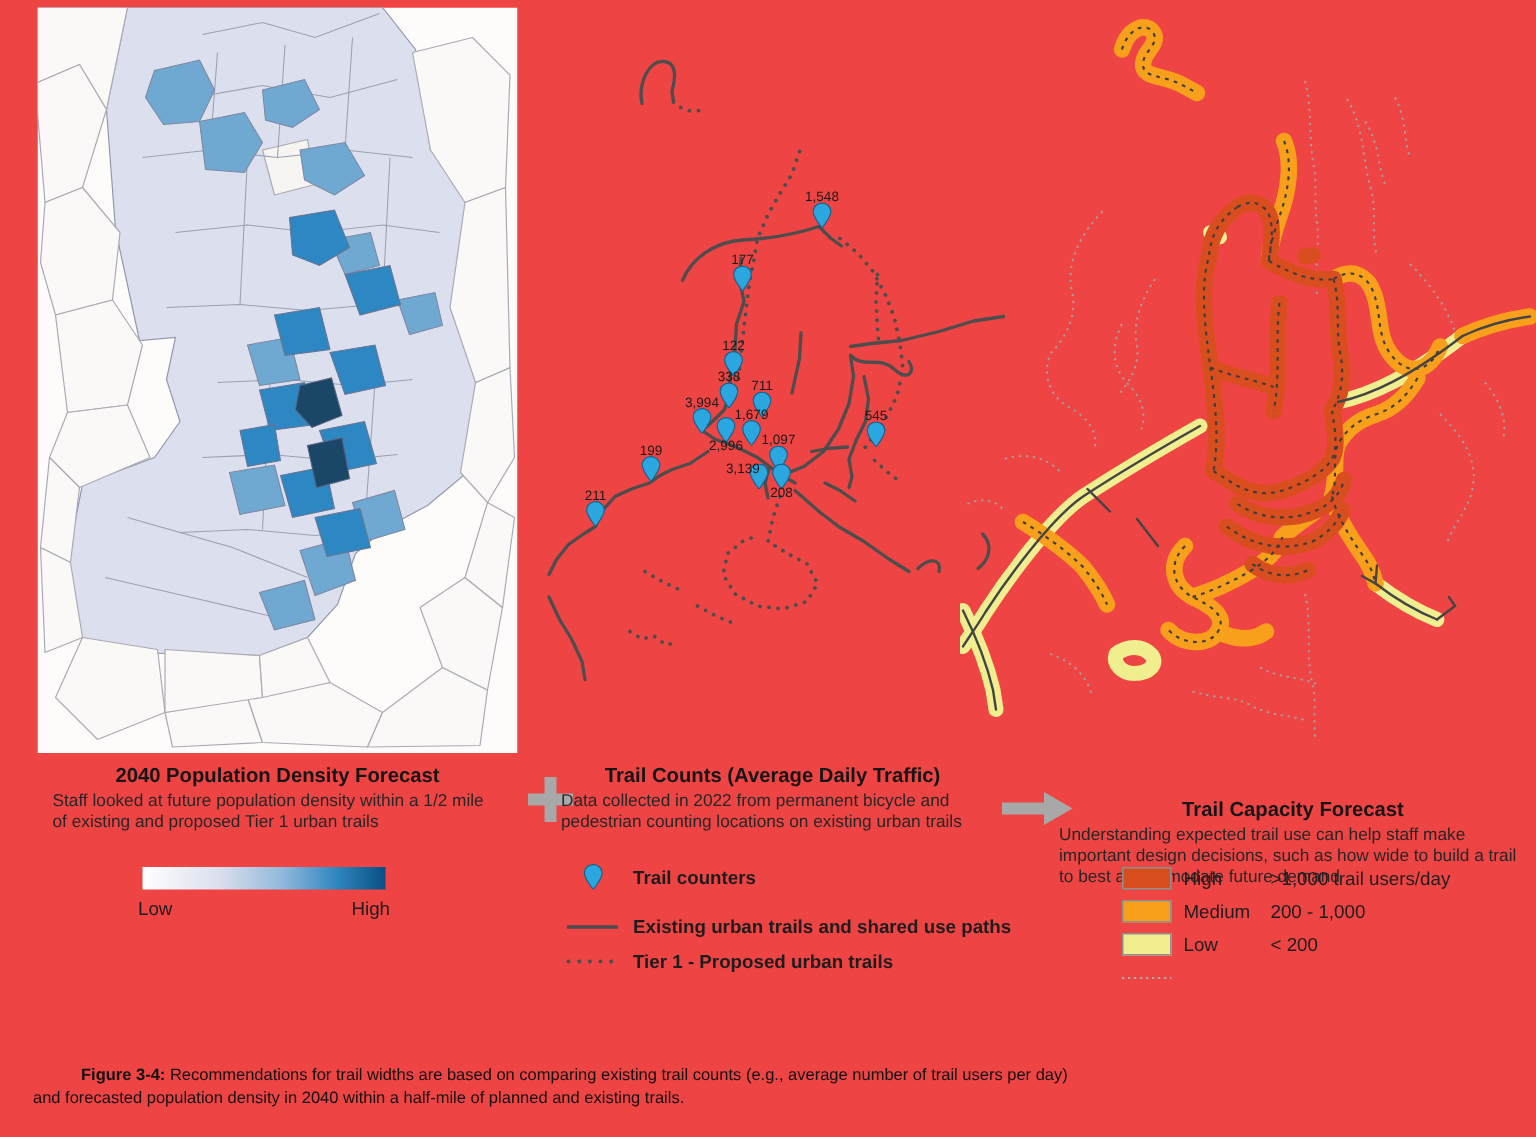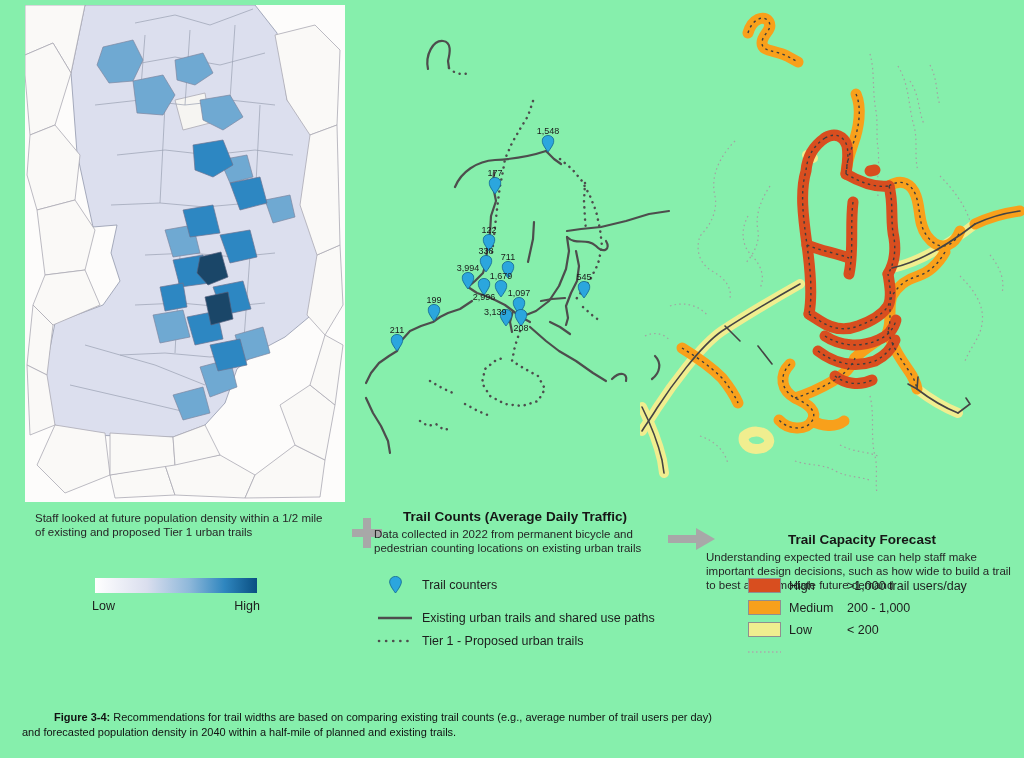--- a/index.html
+++ b/index.html
@@ -1,29 +1,29 @@
 <!DOCTYPE html>
 <html><head>
 <meta charset="utf-8">
 <style>
   html,body{margin:0;padding:0;background:#ffffff;}
-  .stage{position:relative;width:1024px;height:758px;background:#86efac;overflow:hidden;
+  .stage{position:relative;width:1024px;height:758px;background:#ef4444;overflow:hidden;
          font-family:"Liberation Sans", sans-serif;color:#1d1d1d;}
   .abs{position:absolute;}
   svg{display:block;}
   
   .ptitle{font-size:13.5px;font-weight:bold;color:#161616;text-align:center;line-height:1.15;}
   .psub{font-size:11.5px;color:#262626;text-align:left;line-height:1.22;margin-top:2px;}
   
   .gradbar{width:162px;height:15px;background:linear-gradient(90deg,#ffffff 0%,#dadeee 32%,#8fb8da 58%,#2f86bf 80%,#0a4f82 100%);}
   .gradlabels{width:168px;display:flex;justify-content:space-between;font-size:12.5px;color:#1d1d1d;}
   
   .mrow{position:absolute;left:374px;display:flex;align-items:center;}
   .mrow .sw{width:42px;display:flex;justify-content:center;align-items:center;}
-  .mrow .lbl{font-size:12.5px;color:#1d1d1d;margin-left:6px;white-space:nowrap;}
+  .mrow .lbl{font-size:12.5px;color:#1d1d1d;margin-left:6px;white-space:nowrap;font-weight:bold;}
   
   .rrow{display:flex;align-items:center;margin-bottom:7px;}
   .rsw{width:33px;height:15px;border:1px solid #8f8f8f;box-sizing:border-box;flex:none;}
   .rsw.high{background:#d84e1f;} .rsw.med{background:#f8a01b;} .rsw.low{background:#f0ee8f;}
   .rlab{font-size:12.5px;width:58px;margin-left:8px;flex:none;}
   .rval{font-size:12.5px;white-space:nowrap;}
   .rprop{display:flex;align-items:flex-start;margin-top:2px;}
   .rprop .lbl2{font-size:12.5px;line-height:1.25;width:175px;margin-left:8px;}
   
   .pin{position:absolute;width:13px;height:17px;transform:translate(-50%,-100%);z-index:5;}
@@ -334,20 +334,21 @@
   </svg>
 
   <svg class="abs" style="left:352px;top:518px;" width="30" height="30" viewBox="0 0 30 30">
     <path d="M11,0 h8 v11 h11 v8 h-11 v11 h-8 v-11 h-11 v-8 h11 Z" fill="#a8a8a8"></path>
   </svg>
   <svg class="abs" style="left:668px;top:527px;" width="48" height="24" viewBox="0 0 48 24">
     <path d="M0,8 L28,8 L28,1 L47,12 L28,23 L28,16 L0,16 Z" fill="#a8a8a8"></path>
   </svg>
 
   <div class="abs" style="left:25px;top:509px;width:320px;">
+    <div class="ptitle">2040 Population Density Forecast</div>
     <div class="psub" style="max-width:300px;margin:2px auto 0;">Staff looked at future population density within a 1/2 mile of existing and proposed Tier 1 urban trails</div>
   </div>
   <div class="abs gradbar" style="left:95px;top:578px;"></div>
   <div class="abs gradlabels" style="left:92px;top:599px;">
     <span>Low</span>
     <span>High</span>
   </div>
 
   <div class="abs" style="left:365px;top:509px;width:300px;">
     <div class="ptitle">Trail Counts (Average Daily Traffic)</div>

